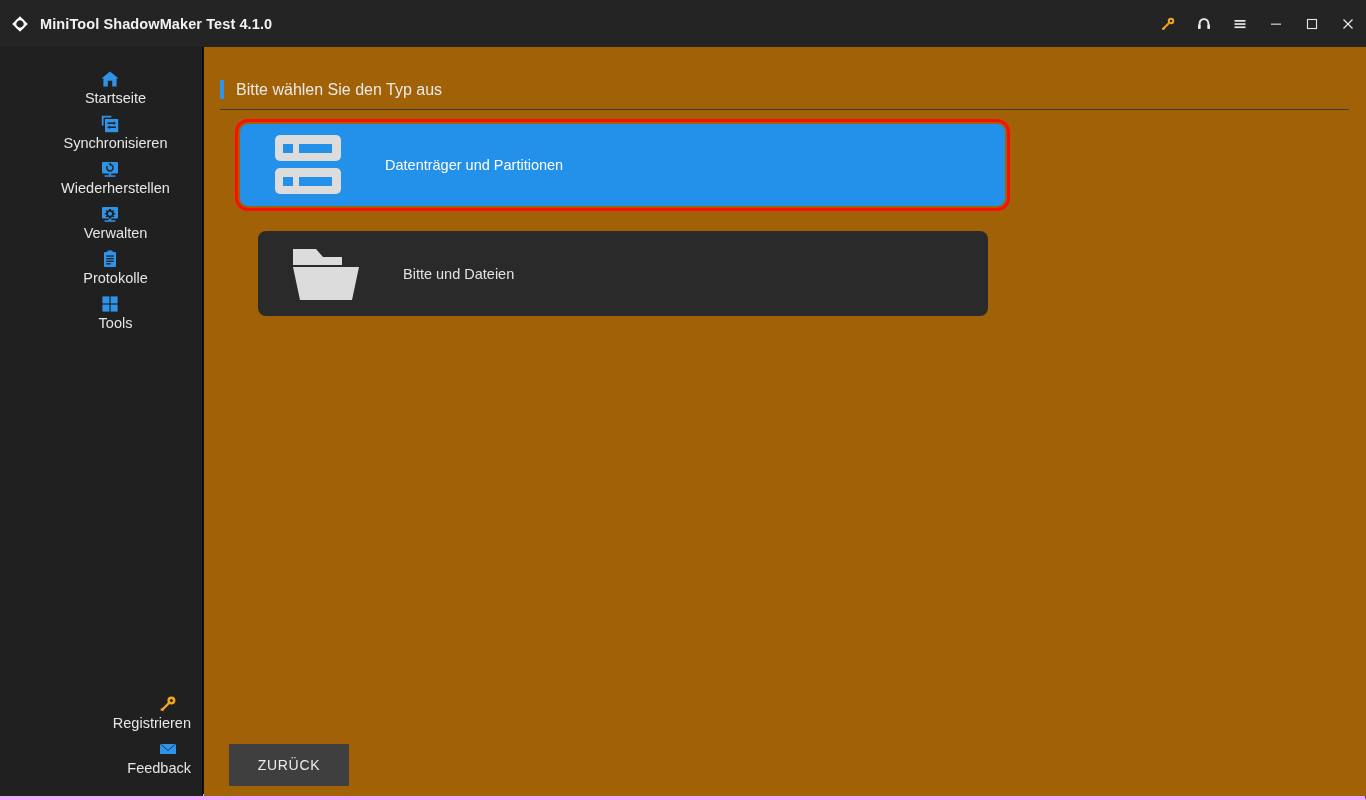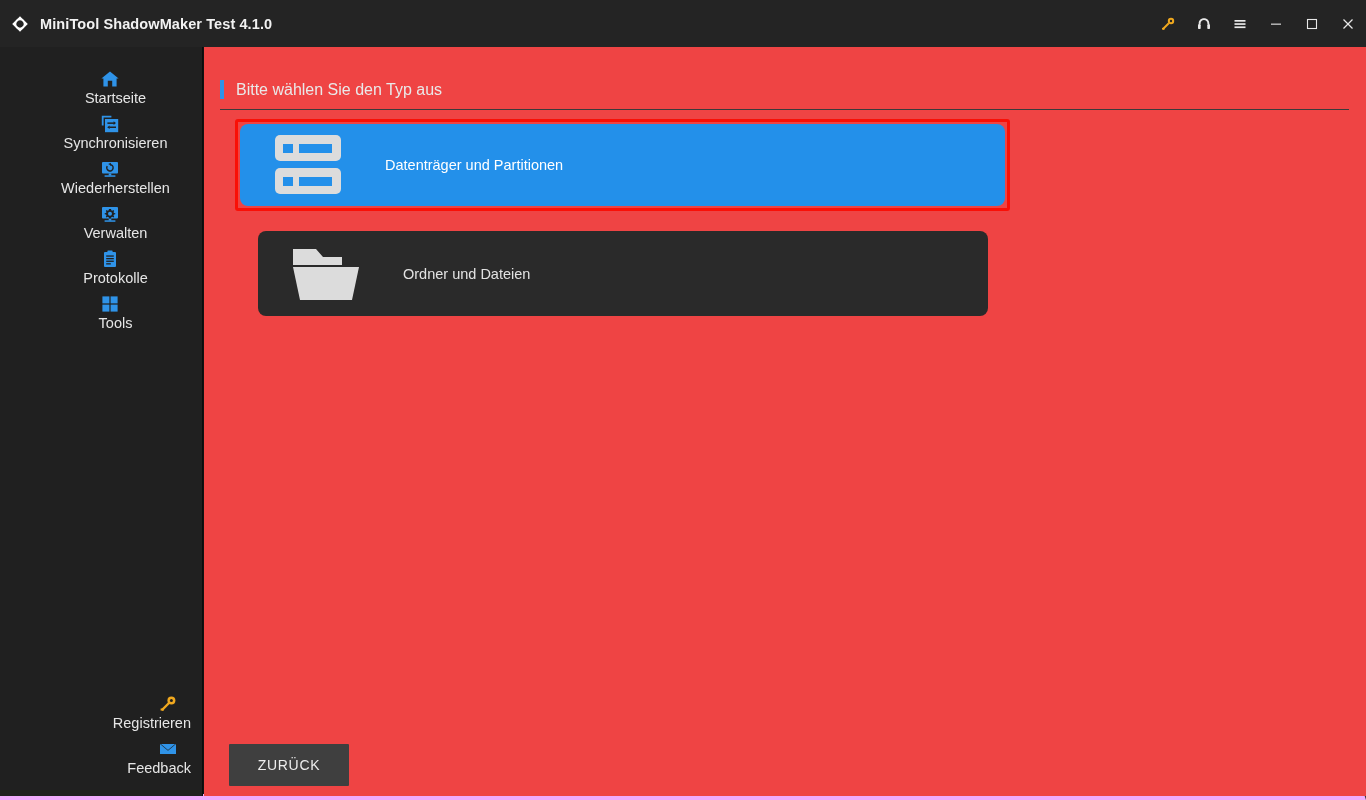--- a/index.html
+++ b/index.html
@@ -107,21 +107,21 @@
     width: 203px;
   }
   .nav-bottom .nav-item { margin-bottom: 5px; align-items: flex-end; }
 
   
   .main {
     position: absolute;
     left: 204px; top: 47px;
     width: 1162px;
     height: 749px;
-    background: #ef4444;
+    background: #a16207;
   }
   .page-header {
     position: absolute;
     left: 16px; top: 33px;
     width: 1129px;
     height: 28px;
     display: flex;
     align-items: flex-start;
   }
   .header-accent {
@@ -144,21 +144,21 @@
     background: #3b3b3b;
   }
 
   
   .card-wrap-selected {
     position: absolute;
     left: 31px; top: 72px;
     width: 775px;
     height: 92px;
     border: 3px solid #fa0f06;
-    border-radius: 3px;
+    border-radius: 13px;
     padding: 2px;
   }
   .card {
     display: flex;
     align-items: center;
     border-radius: 8px;
     cursor: default;
   }
   .card-selected {
     width: 100%;
@@ -449,20 +449,20 @@
 
     <div class="card card-normal">
       <span class="card-icon">
         <svg width="72" height="62" viewBox="0 0 72 62">
           <g fill="#dcdcdc">
             <path d="M3 6 H26 L33 14 H52 V22 H3 Z"></path>
             <path d="M3 24 H69 L62 57 H10 Z"></path>
           </g>
         </svg>
       </span>
-      <span class="card-label">Ordner und Dateien</span>
+      <span class="card-label">Bitte und Dateien</span>
     </div>
 
     <button class="btn-back">ZURÜCK</button>
 
   </main>
 
 </div>
 
 </body></html>

